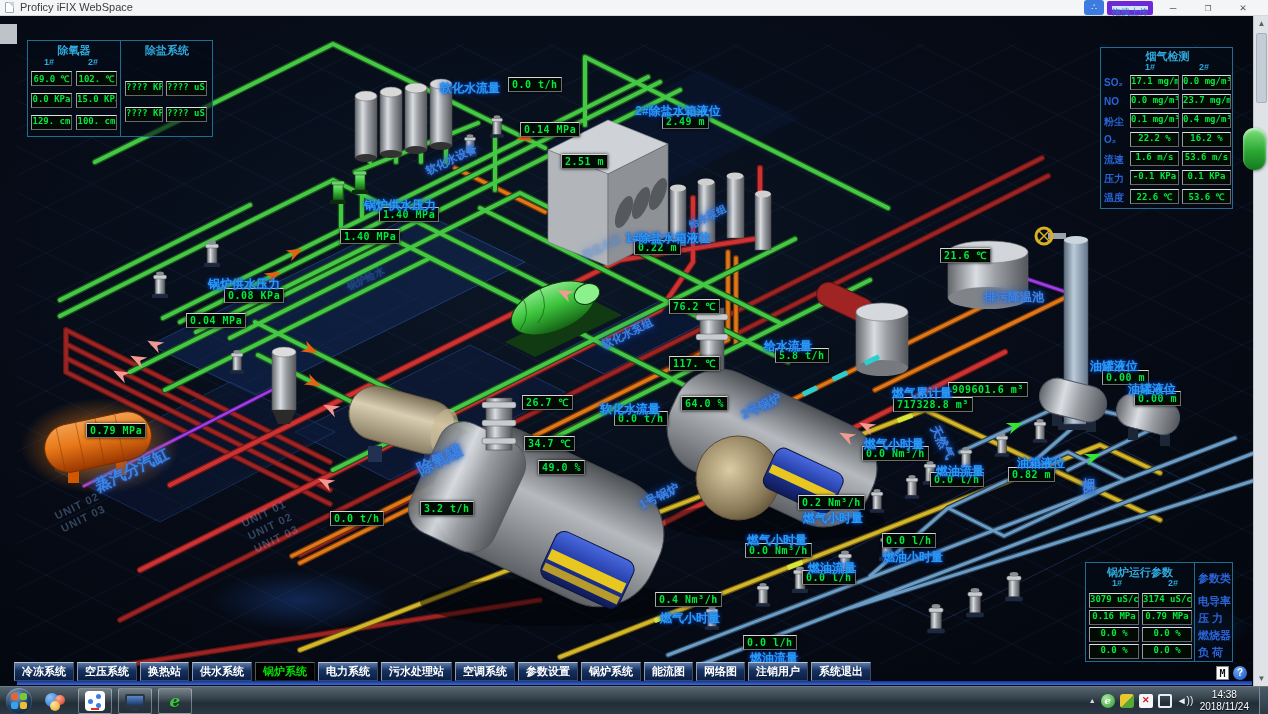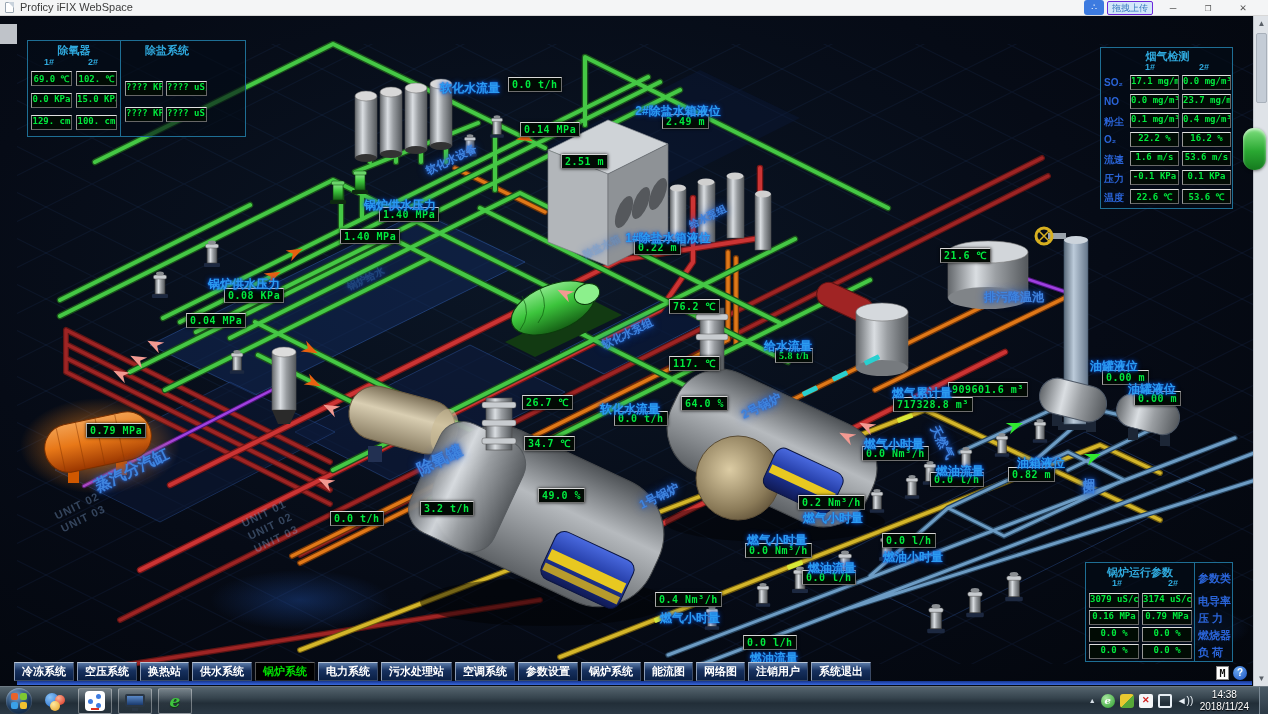--- a/index.html
+++ b/index.html
@@ -12,21 +12,21 @@
   .titlebar{position:absolute;left:0;top:0;width:1268px;height:16px;background:#f4f5f6;
             border-bottom:1px solid #d8d8d8;z-index:60;}
   .tb-docicon{position:absolute;left:5px;top:2px;width:9px;height:11px;background:#fff;
               border:1px solid #9aa6b2;border-radius:1px;}
   .tb-docicon:after{content:"";position:absolute;right:-1px;top:-1px;border:3px solid transparent;
               border-top-color:#c8d2dc;border-right-color:#c8d2dc;}
   .tb-title{position:absolute;left:20px;top:1px;font-size:11px;color:#3c3c3c;}
   .up-ico{position:absolute;left:1084px;top:0px;width:20px;height:15px;background:#3d7be0;
           border-radius:3px;color:#fff;font-size:9px;text-align:center;line-height:14px;}
   .up-btn{position:absolute;left:1107px;top:1px;width:46px;height:14px;background:#d3e7fa;
-          border:1px solid #6d28d9;border-radius:2px;color:#3a7ac0;font-size:9px;
+          border:5px solid #6d28d9;border-radius:2px;color:#3a7ac0;font-size:9px;
           text-align:center;line-height:12px;}
   .winbtn{position:absolute;top:0px;width:26px;height:15px;color:#555;font-size:11px;
           text-align:center;line-height:15px;font-family:"DejaVu Sans Mono",monospace;}
 
   
   .page{position:absolute;left:0;top:16px;width:1268px;height:670px;overflow:hidden;
         background:radial-gradient(ellipse at 42% 38%, #0b1626 0%, #060b16 55%, #03060c 100%);}
   .corner-gray{position:absolute;left:0;top:8px;width:17px;height:20px;background:#bfc3c9;}
 
   
@@ -457,25 +457,25 @@
         <div class="vbox" style="left: 561px; top: 154px;">2.51 m</div>
         <div class="vbox" style="left: 634px; top: 240px;">0.22 m</div>
         <div class="vbox" style="left: 379px; top: 207px;">1.40 MPa</div>
         <div class="vbox" style="left: 340px; top: 229px;">1.40 MPa</div>
         <div class="vbox" style="left: 224px; top: 288px;">0.08 KPa</div>
         <div class="vbox" style="left: 186px; top: 313px;">0.04 MPa</div>
         <div class="vbox" style="left: 669px; top: 299px;">76.2 ℃</div>
         <div class="vbox" style="left: 669px; top: 356px;">117. ℃</div>
         <div class="vbox" style="left: 522px; top: 395px;">26.7 ℃</div>
         <div class="vbox" style="left: 681px; top: 396px;">64.0 %</div>
-        <div class="vbox" style="left: 775px; top: 348px; font-family: Liberation Serif, serif;">5.8 t/h</div>
+        <div class="vbox" style="left: 775px; top: 348px;">5.8 t/h</div>
         <div class="vbox" style="left: 614px; top: 411px;">0.0 t/h</div>
         <div class="vbox" style="left: 524px; top: 436px;">34.7 ℃</div>
         <div class="vbox" style="left: 420px; top: 481px; margin-top: 20px;">3.2  t/h</div>
-        <div class="vbox" style="left: 538px; top: 488px;">49.0 %</div>
+        <div class="vbox" style="left: 538px; top: 460px;">49.0 %</div>
         <div class="vbox" style="left: 330px; top: 511px;">0.0  t/h</div>
         <div class="vbox" style="left: 86px; top: 423px;">0.79 MPa</div>
         <div class="vbox" style="left: 940px; top: 248px;">21.6 ℃</div>
         <div class="vbox" style="left: 948px; top: 382px;">909601.6  m³</div>
         <div class="vbox" style="left: 893px; top: 397px;">717328.8  m³</div>
         <div class="vbox" style="left: 862px; top: 446px;">0.0 Nm³/h</div>
         <div class="vbox" style="left: 930px; top: 472px;">0.0  l/h</div>
         <div class="vbox" style="left: 1008px; top: 467px;">0.82 m</div>
         <div class="vbox" style="left: 798px; top: 495px;">0.2 Nm³/h</div>
         <div class="vbox" style="left: 745px; top: 543px;">0.0 Nm³/h</div>
@@ -516,21 +516,21 @@
         <div class="glow vert" style="left: 1080px; top: 468px; font-size: 12px;">烟囱</div>
         <div class="glow dim" style="left: 346px; top: 272px; font-size: 10px; transform: rotate(-26deg);">锅炉给水</div>
         <div class="glow dim" style="left: 582px; top: 240px; font-size: 10px; transform: rotate(-26deg);">除盐水箱</div>
         <div class="unitgrp" style="left: 246px; top: 505px;">UNIT 01
 UNIT 02
 UNIT 03</div>
         <div class="unitgrp" style="left: 56px; top: 498px;">UNIT 02
 UNIT 03</div>
       </div>
 
-    <div class="panel" id="panel-deaerator" style="left:27px;top:24px;width:219px;height:97px">
+    <div class="panel" id="panel-deaerator" style="left:27px;top:24px;width:186px;height:97px">
         <div class="ptitle" style="left: 0px; top: 2px; width: 92px;">除氧器</div>
         <div class="pcol" style="left: 16px; top: 16px;">1#</div>
         <div class="pcol" style="left: 60px; top: 16px;">2#</div>
         <div class="led" style="left: 3px; top: 30px; width: 41px;">69.0 ℃</div>
         <div class="led" style="left: 48px; top: 30px; width: 41px;">102. ℃</div>
         <div class="led" style="left: 3px; top: 52px; width: 41px;">0.0 KPa</div>
         <div class="led" style="left: 48px; top: 52px; width: 41px;">15.0 KPa</div>
         <div class="led" style="left: 3px; top: 74px; width: 41px;">129. cm</div>
         <div class="led" style="left: 48px; top: 74px; width: 41px;">100. cm</div>
         <div class="pdiv" style="left: 92px; top: 0px; width: 1px; height: 95px;"></div>

